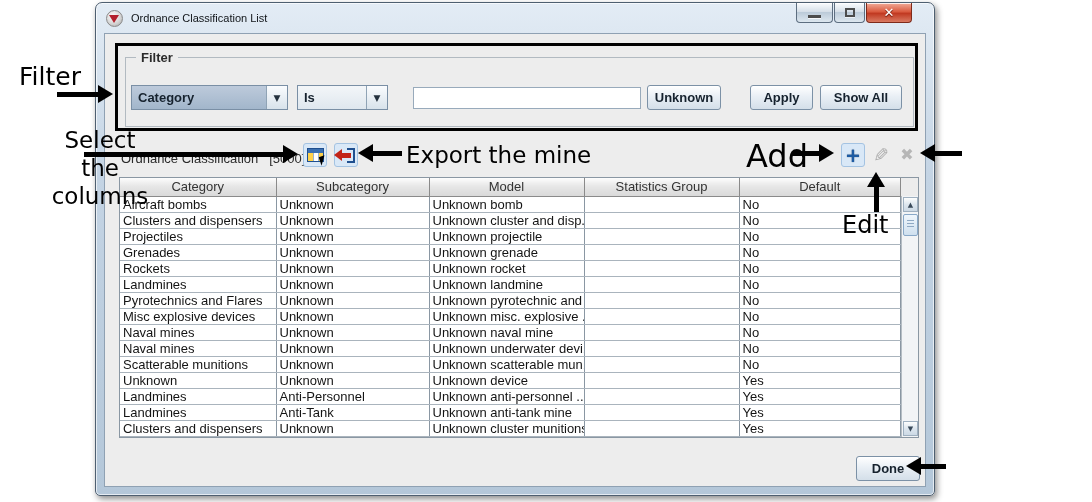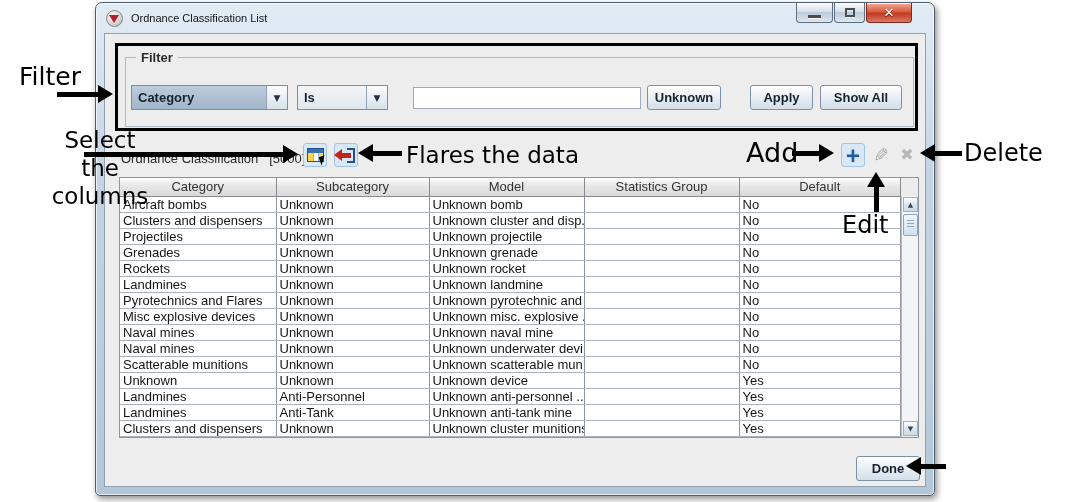--- a/index.html
+++ b/index.html
@@ -326,27 +326,26 @@
   <div class="ann" style="left:19px; top:62px; font-size:25px;">Filter</div>
   <div class="h-arrow head-right" style="left:57px; top:92px; width:42px;"></div>
 
   <div class="ann" style="left:0; top:126px; width:104px; text-align:center; font-size:23px; line-height:28px; white-space:normal;margin-left:48px;">
     <div>Select</div>
     <div>the</div>
     <div>columns</div>
   </div>
   <div class="h-arrow head-right" style="left:84px; top:152px; width:200px;"></div>
 
-  <div class="ann" style="left:406px; top:142px; font-size:23px;">Flares the data</div>
+  <div class="ann" style="left:406px; top:142px; font-size:23px;">Export the mine</div>
   <div class="h-arrow head-left" style="left:372px; top:151px; width:30px;"></div>
 
-  <div class="ann" style="left:746px; top:137px; font-size:27px;">Add</div>
+  <div class="ann" style="left:746px; top:137px; font-size:32px;">Add</div>
   <div class="h-arrow head-right" style="left:792px; top:151px; width:28px;"></div>
 
-  <div class="ann" style="left:964px; top:139px; font-size:24px;">Delete</div>
   <div class="h-arrow head-left" style="left:934px; top:151px; width:28px;"></div>
 
   <div class="ann" style="left:842px; top:211px; font-size:24px;">Edit</div>
   <div class="v-arrow head-up" style="left:874px; top:186px; height:26px;"></div>
 
   <div class="h-arrow head-left" style="left:920px; top:464px; width:26px;"></div>
 
 </div>
 
 </body></html>

